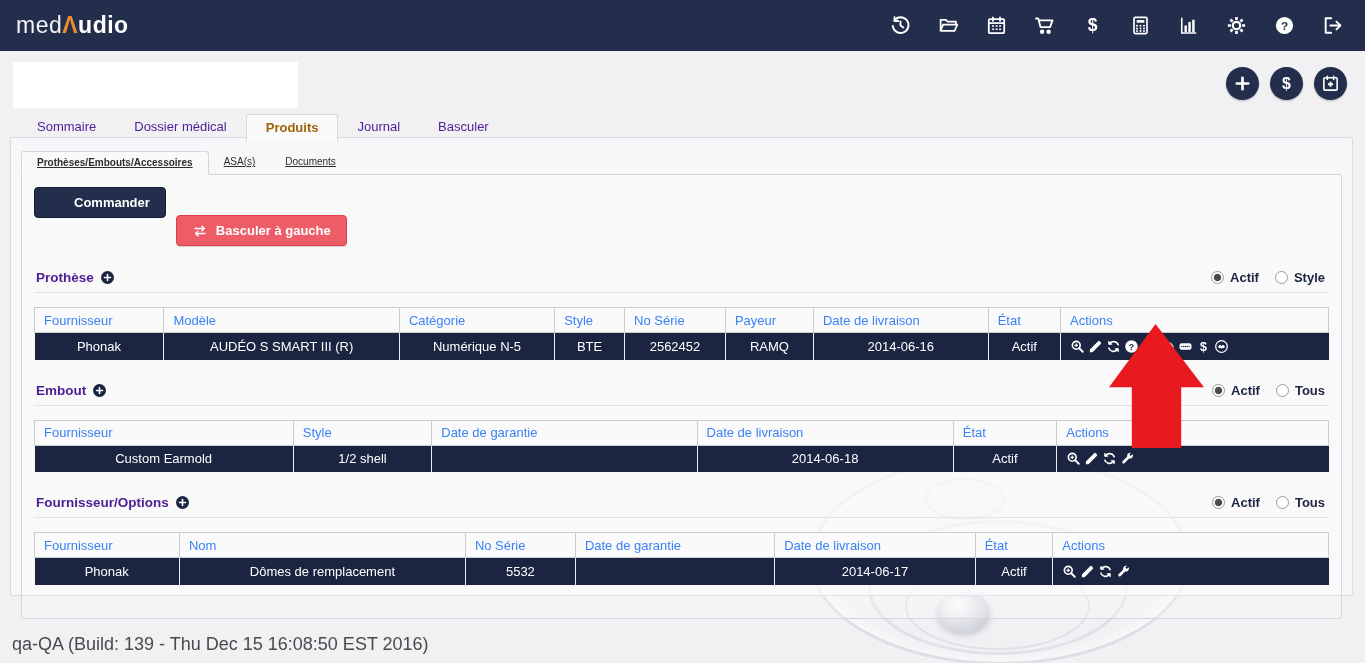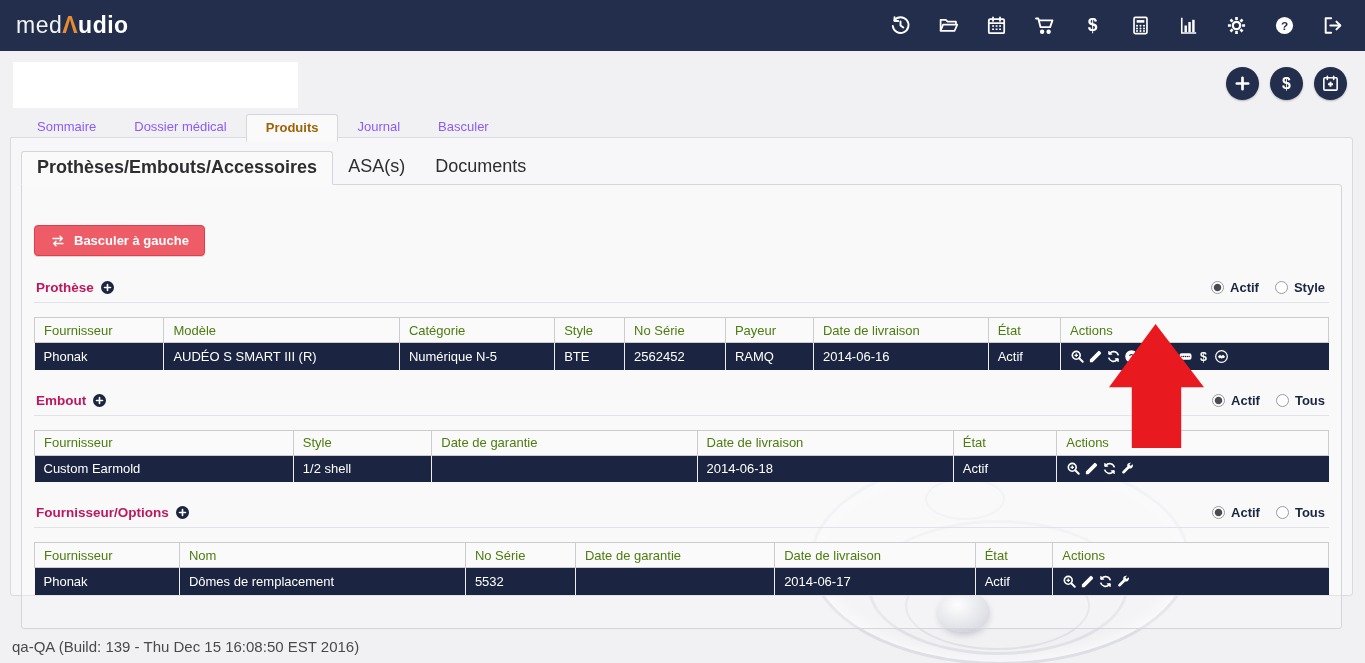--- a/index.html
+++ b/index.html
@@ -38,27 +38,27 @@
 
   
   .quick-actions { position:absolute; z-index:2; right:18px; top:67px; display:flex; gap:11px; }
   .qa-btn { width:33px; height:33px; border-radius:50%; background:#232e4c; color:#fff;
             display:flex; align-items:center; justify-content:center; cursor:pointer;
             box-shadow: 0 1px 2px rgba(0,0,0,.25); }
   .qa-btn .icon { width:19px; height:19px; }
 
   
   .tabs { position:absolute; z-index:3; top:114px; left:10px; right:12px; display:flex; padding-left:8px; }
-  .tab { padding:5px 19px 6px; font-size:13px; color:#8b5cf6; cursor:pointer; white-space:nowrap; }
+  .tab { padding:5px 19px 6px; font-size:13px; color:#4c1d95; cursor:pointer; white-space:nowrap; }
   .tab.active {
     background:#fafafb; border:1px solid #d5d6db; border-bottom:1px solid #fafafb;
     border-radius:3px 3px 0 0; font-weight:bold; color:#a16207; margin-bottom:-1px;
   }
   .subtabs { display:flex; padding-left:10px; margin-top:13px; position:relative; z-index:3; }
-  .subtab { padding:5px 15px 6px; font-size:18px; color:#2e2e31; cursor:pointer; white-space:nowrap; }
+  .subtab { padding:5px 15px 6px; font-size:10px; color:#2e2e31; cursor:pointer; white-space:nowrap;text-decoration:underline; }
   .subtab.active {
     background:#fafafb; border:1px solid #d5d6db; border-bottom:1px solid #fafafb;
     border-radius:3px 3px 0 0; font-weight:bold; margin-bottom:-1px;
   }
 
   
   .outer-panel {
     position:absolute; z-index:2; left:10px; right:12px; top:137px; height:459px;
     border:1px solid #dadbe0; border-radius:0 3px 3px 3px;
     background: rgba(252,252,253,0.55);
@@ -73,51 +73,51 @@
   .btn { height:31px; display:inline-flex; align-items:center; gap:8px; padding:0 15px;
          border-radius:4px; font-size:13px; font-weight:bold; color:#fff; cursor:pointer;
          font-family:"Liberation Sans",sans-serif; }
   .btn .icon { width:16px; height:16px; }
   .btn-navy { background:#232e4c; border:1px solid #141d33; }
   .btn-red  { background:#ee5d67; border:1px solid #e23d4b; box-shadow:0 1px 1px rgba(0,0,0,.15);margin-top:28px; }
 
   
   .sec-head { display:flex; align-items:center; justify-content:space-between;
               border-bottom:1px solid #e2e3e8; padding:2px 4px 7px 2px; margin-bottom:14px; }
-  .sec-title { font-size:13.5px; font-weight:bold; color:#be185d; display:flex; align-items:center; gap:6px; }
+  .sec-title { font-size:13.5px; font-weight:bold; color:#4c1d95; display:flex; align-items:center; gap:6px; }
   .sec-title .icon { width:15px; height:15px; color:#1b2541; cursor:pointer; }
   .radio-group { display:flex; align-items:center; gap:16px; }
   .radio { display:flex; align-items:center; gap:6px; font-size:13px; font-weight:bold; color:#1b2541; cursor:pointer; }
   .rb { width:13px; height:13px; border:1px solid #9a9aa2; border-radius:50%; background:#fff; display:inline-block; }
   .rb.on { background: radial-gradient(circle at 50% 50%, #4a4a50 0 3.2px, #fff 4.2px); }
 
   
   table.grid { width:100%; border-collapse:collapse; table-layout:fixed; font-size:13px; margin-bottom:21px; }
   table.grid th {
-    background:#fafafa; border:1px solid #cccccf; color:#4d7c0f;
+    background:#fafafa; border:1px solid #cccccf; color:#3b82f6;
     font-weight:normal; text-align:left; padding:4px 9px; height:25px;
     white-space:nowrap; overflow:hidden;
   }
   table.grid td {
     background:#1b2541; color:#fff; padding:4px 9px; height:27px;
-    border-left:1px solid #eceef2; white-space:nowrap; overflow:hidden;
+    border-left:1px solid #eceef2; white-space:nowrap; overflow:hidden;text-align:center;
   }
   table.grid td:first-child { border-left:none; }
   .actions-cell { display:flex; align-items:center; gap:3px; color:#fff; }
   .actions-cell .icon { width:15px; height:15px; cursor:pointer; flex:0 0 auto; }
 
   
   .annotation-arrow {
     position:absolute; z-index:50; left:1109px; top:324px; width:95px; height:124px;
     background:#e8191f;
     clip-path: polygon(49% 0, 100% 51%, 76% 51%, 76% 100%, 24% 100%, 24% 51%, 0 51%);
   }
 
   
-  .footer { position:absolute; z-index:2; left:12px; bottom:8px; font-size:15px; color:#4a4a4e; }
+  .footer { position:absolute; z-index:2; left:12px; bottom:8px; font-size:18px; color:#4a4a4e; }
 </style>
 </head>
 <body>
 
 <div class="ripple r1"></div>
 <div class="ripple r2"></div>
 <div class="ripple r3"></div>
 <div class="ripple r5"></div>
 <div class="ripple r4"></div>
 
@@ -233,20 +233,24 @@
   </div>
 
 <div class="outer-panel">
   <div class="subtabs">
       <div class="subtab active">Prothèses/Embouts/Accessoires</div>
       <div class="subtab">ASA(s)</div>
       <div class="subtab">Documents</div>
     </div>
   <div class="inner-panel">
     <div class="toolbar">
+      <button class="btn btn-navy">
+        <span class="icon"></span>
+        <span>Commander</span>
+      </button>
       <button class="btn btn-red">
         <span class="icon">
             <svg viewBox="0 0 24 24" fill="none" stroke="currentColor" stroke-width="2.1" stroke-linecap="round" stroke-linejoin="round">
               <path d="M4.5 8.2h14M15 4.7l3.5 3.5L15 11.7"></path>
               <path d="M19.5 15.8h-14M9 12.3l-3.5 3.5L9 19.3"></path>
             </svg>
           </span>
         <span>Basculer à gauche</span>
       </button>
     </div>

